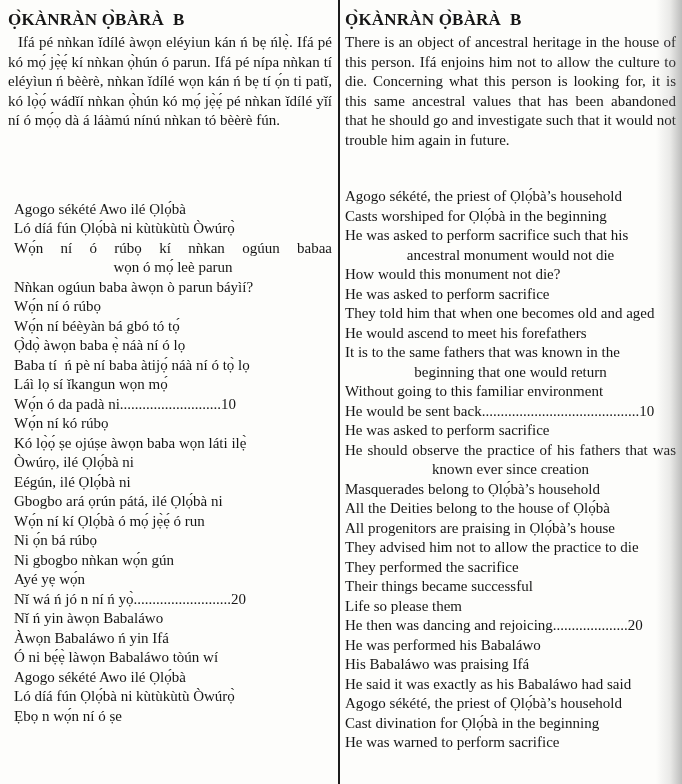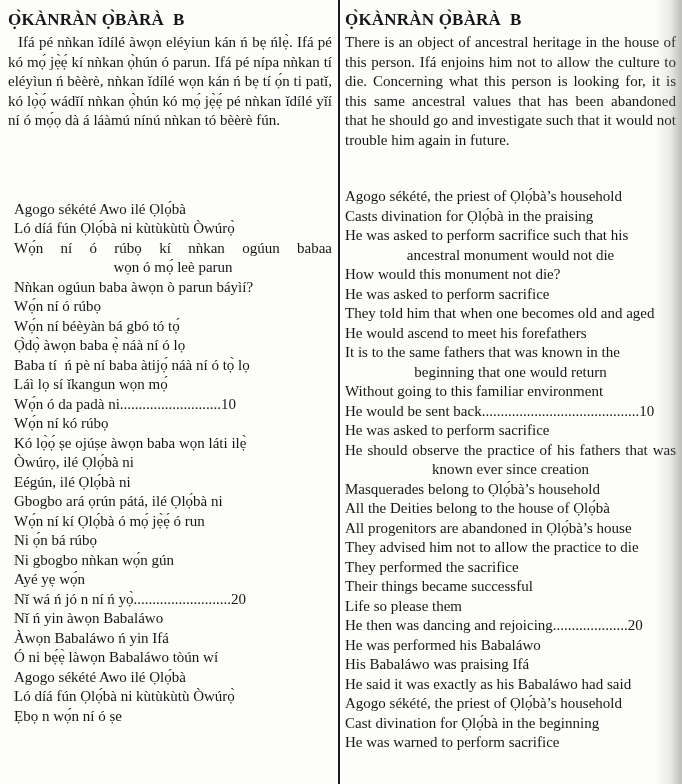--- a/index.html
+++ b/index.html
@@ -79,37 +79,37 @@
   </div>
 
   <div class="divider"></div>
 
   <div class="col col-right">
     <h1 class="page-title">Ọ̀KÀNRÀN Ọ̀BÀRÀ  B</h1>
     <p class="intro">There is an object of ancestral heritage in the house of this person. Ifá enjoins him not to allow the culture to die. Concerning what this person is looking for, it is this same ancestral values that has been abandoned that he should go and investigate such that it would not trouble him again in future.</p>
     <div class="gap-r"></div>
     <div class="verse">
         <div class="vline">Agogo sékété, the priest of Ọlọ́bà’s household</div>
-        <div class="vline">Casts divination for Ọlọ́bà in the praising</div>
+        <div class="vline">Casts worshiped for Ọlọ́bà in the beginning</div>
         <div class="vline">He was asked to perform sacrifice such that his</div>
         <div class="vline center">ancestral monument would not die</div>
         <div class="vline">How would this monument not die?</div>
         <div class="vline">He was asked to perform sacrifice</div>
         <div class="vline">They told him that when one becomes old and aged</div>
         <div class="vline">He would ascend to meet his forefathers</div>
         <div class="vline">It is to the same fathers that was known in the</div>
         <div class="vline center">beginning that one would return</div>
         <div class="vline">Without going to this familiar environment</div>
         <div class="vline">He would be sent back..........................................10</div>
         <div class="vline">He was asked to perform sacrifice</div>
         <div class="vline justify">He should observe the practice of his fathers that was</div>
         <div class="vline center">known ever since creation</div>
         <div class="vline">Masquerades belong to Ọlọ́bà’s household</div>
         <div class="vline">All the Deities belong to the house of Ọlọ́bà</div>
-        <div class="vline">All progenitors are abandoned in Ọlọ́bà’s house</div>
+        <div class="vline">All progenitors are praising in Ọlọ́bà’s house</div>
         <div class="vline">They advised him not to allow the practice to die</div>
         <div class="vline">They performed the sacrifice</div>
         <div class="vline">Their things became successful</div>
         <div class="vline">Life so please them</div>
         <div class="vline">He then was dancing and rejoicing....................20</div>
         <div class="vline">He was performed his Babaláwo</div>
         <div class="vline">His Babaláwo was praising Ifá</div>
         <div class="vline">He said it was exactly as his Babaláwo had said</div>
         <div class="vline">Agogo sékété, the priest of Ọlọ́bà’s household</div>
         <div class="vline">Cast divination for Ọlọ́bà in the beginning</div>

